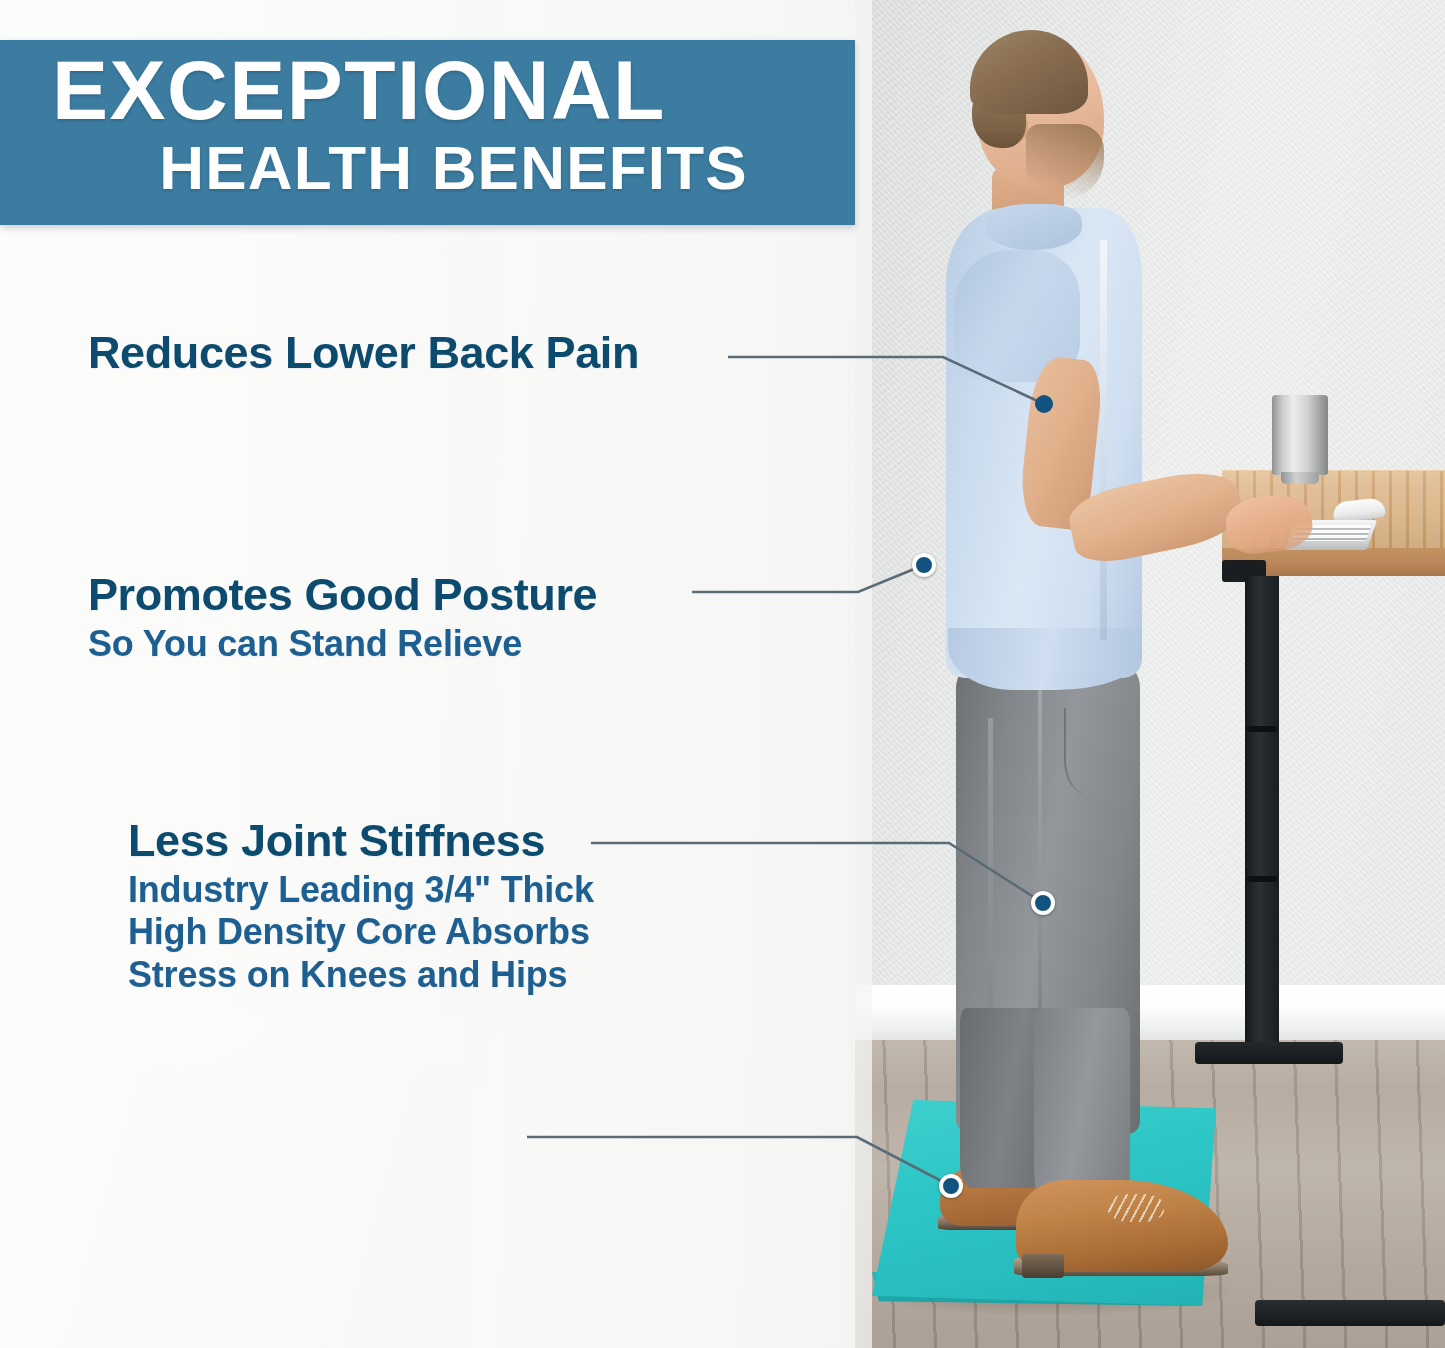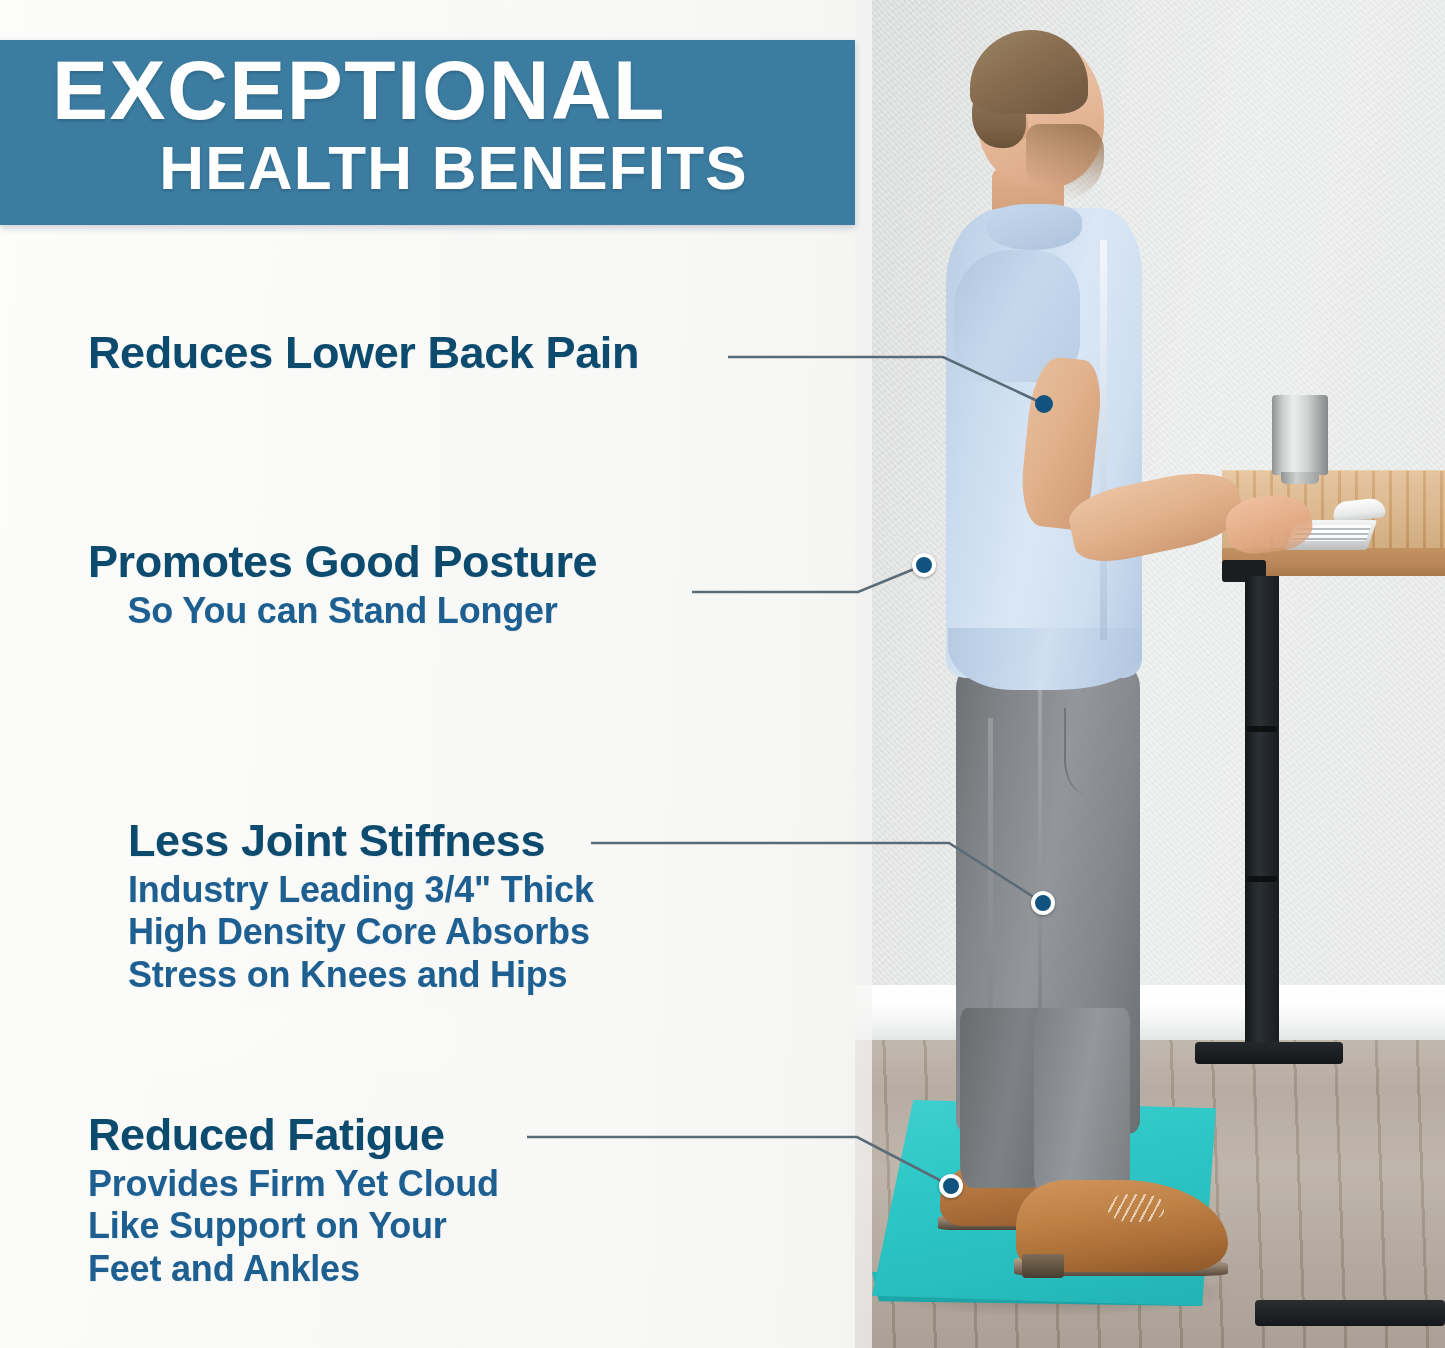--- a/index.html
+++ b/index.html
@@ -445,38 +445,30 @@
 
   <div class="dot plain" style="left:1044px; top:404px;"></div>
   <div class="dot" style="left:924px; top:565px;"></div>
   <div class="dot" style="left:1043px; top:903px;"></div>
   <div class="dot" style="left:951px; top:1186px;"></div>
 
   <div class="benefit" style="top:330px;">
     <div class="benefit-title">Reduces Lower Back Pain</div>
   </div>
 
-  <div class="benefit" style="top:539px;text-align:center;">
+  <div class="benefit" style="top:572px;">
     <div class="benefit-title">Promotes Good Posture</div>
     <div class="benefit-desc">
-      <div>So You can Stand Longer</div>
+      <div>So You can Stand Relieve</div>
     </div>
   </div>
 
   <div class="benefit" style="top:818px;margin-left:40px;">
     <div class="benefit-title">Less Joint Stiffness</div>
     <div class="benefit-desc">
       <div>Industry Leading 3/4" Thick</div>
       <div>High Density Core Absorbs</div>
       <div>Stress on Knees and Hips</div>
     </div>
   </div>
 
-  <div class="benefit" style="top:1112px;">
-    <div class="benefit-title">Reduced Fatigue</div>
-    <div class="benefit-desc">
-      <div>Provides Firm Yet Cloud</div>
-      <div>Like Support on Your</div>
-      <div>Feet and Ankles</div>
-    </div>
-  </div>
 
 </div>
 
 </body></html>

